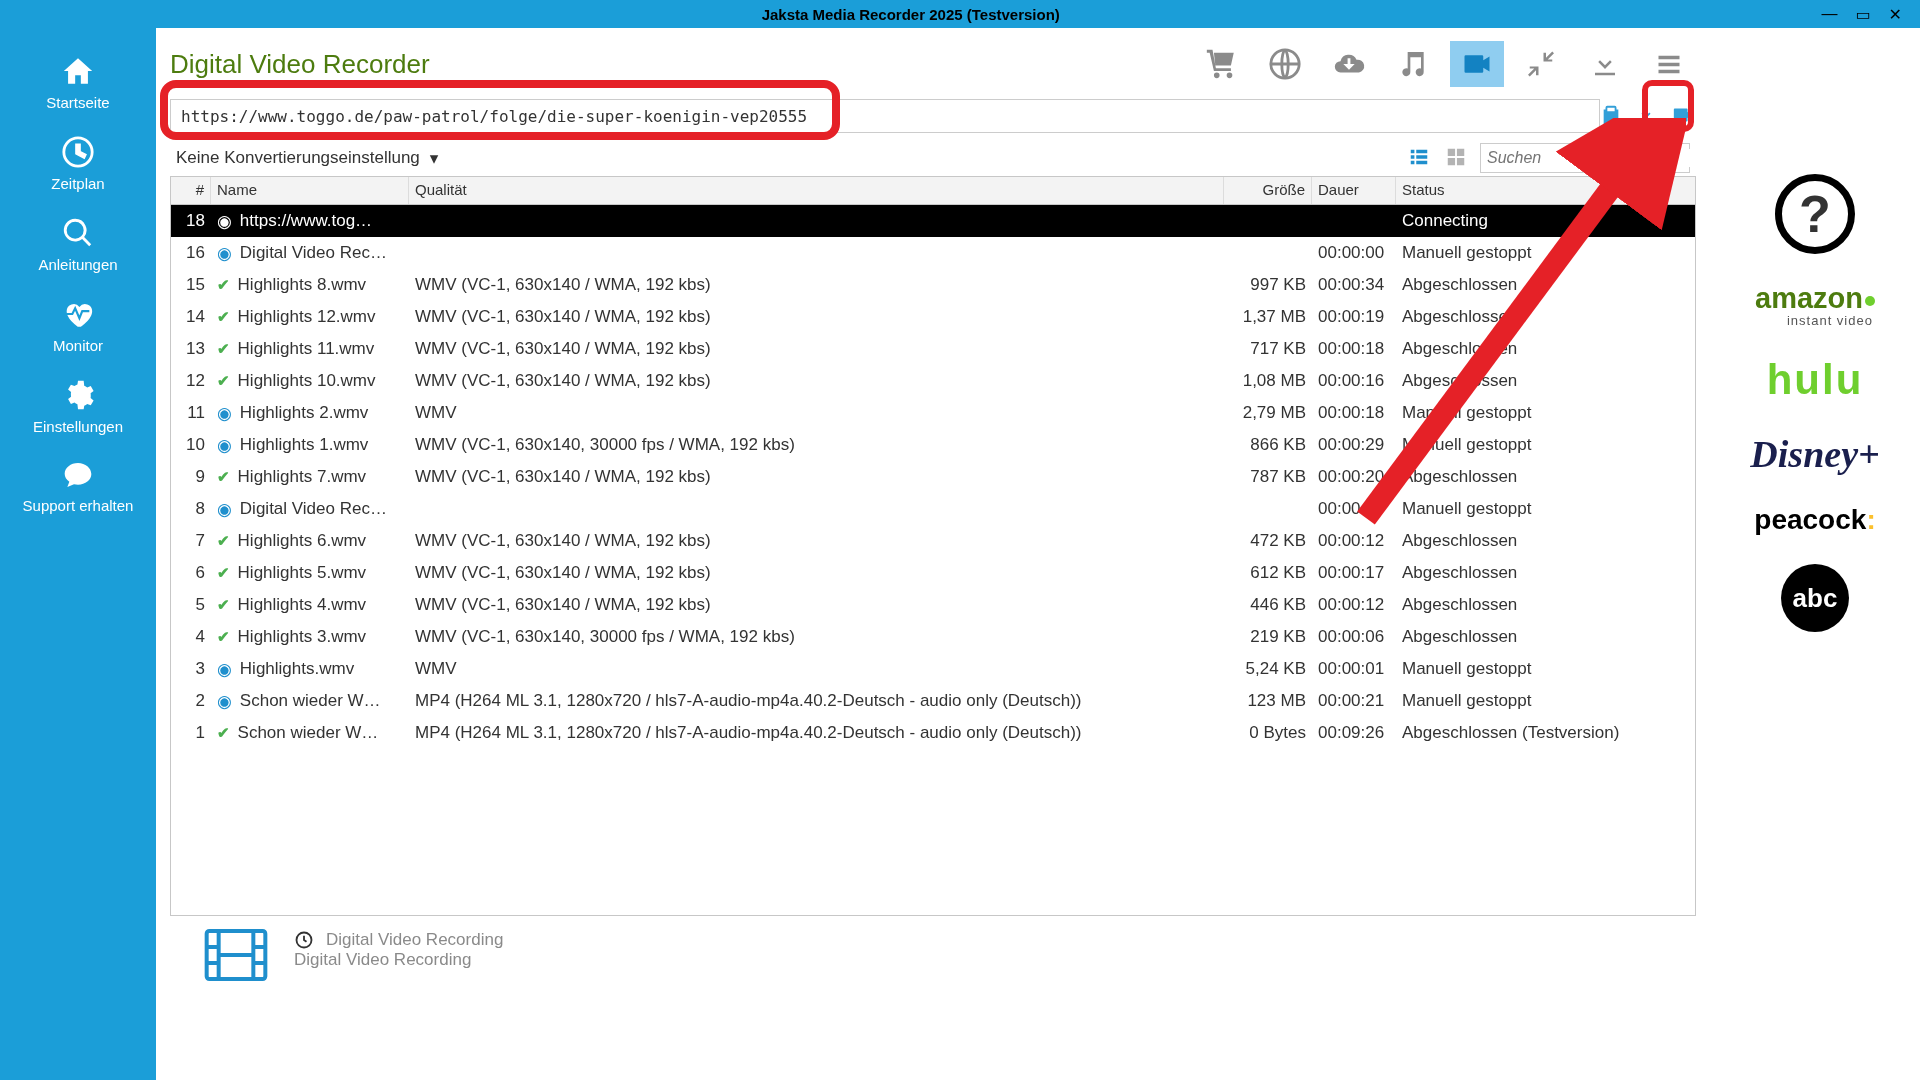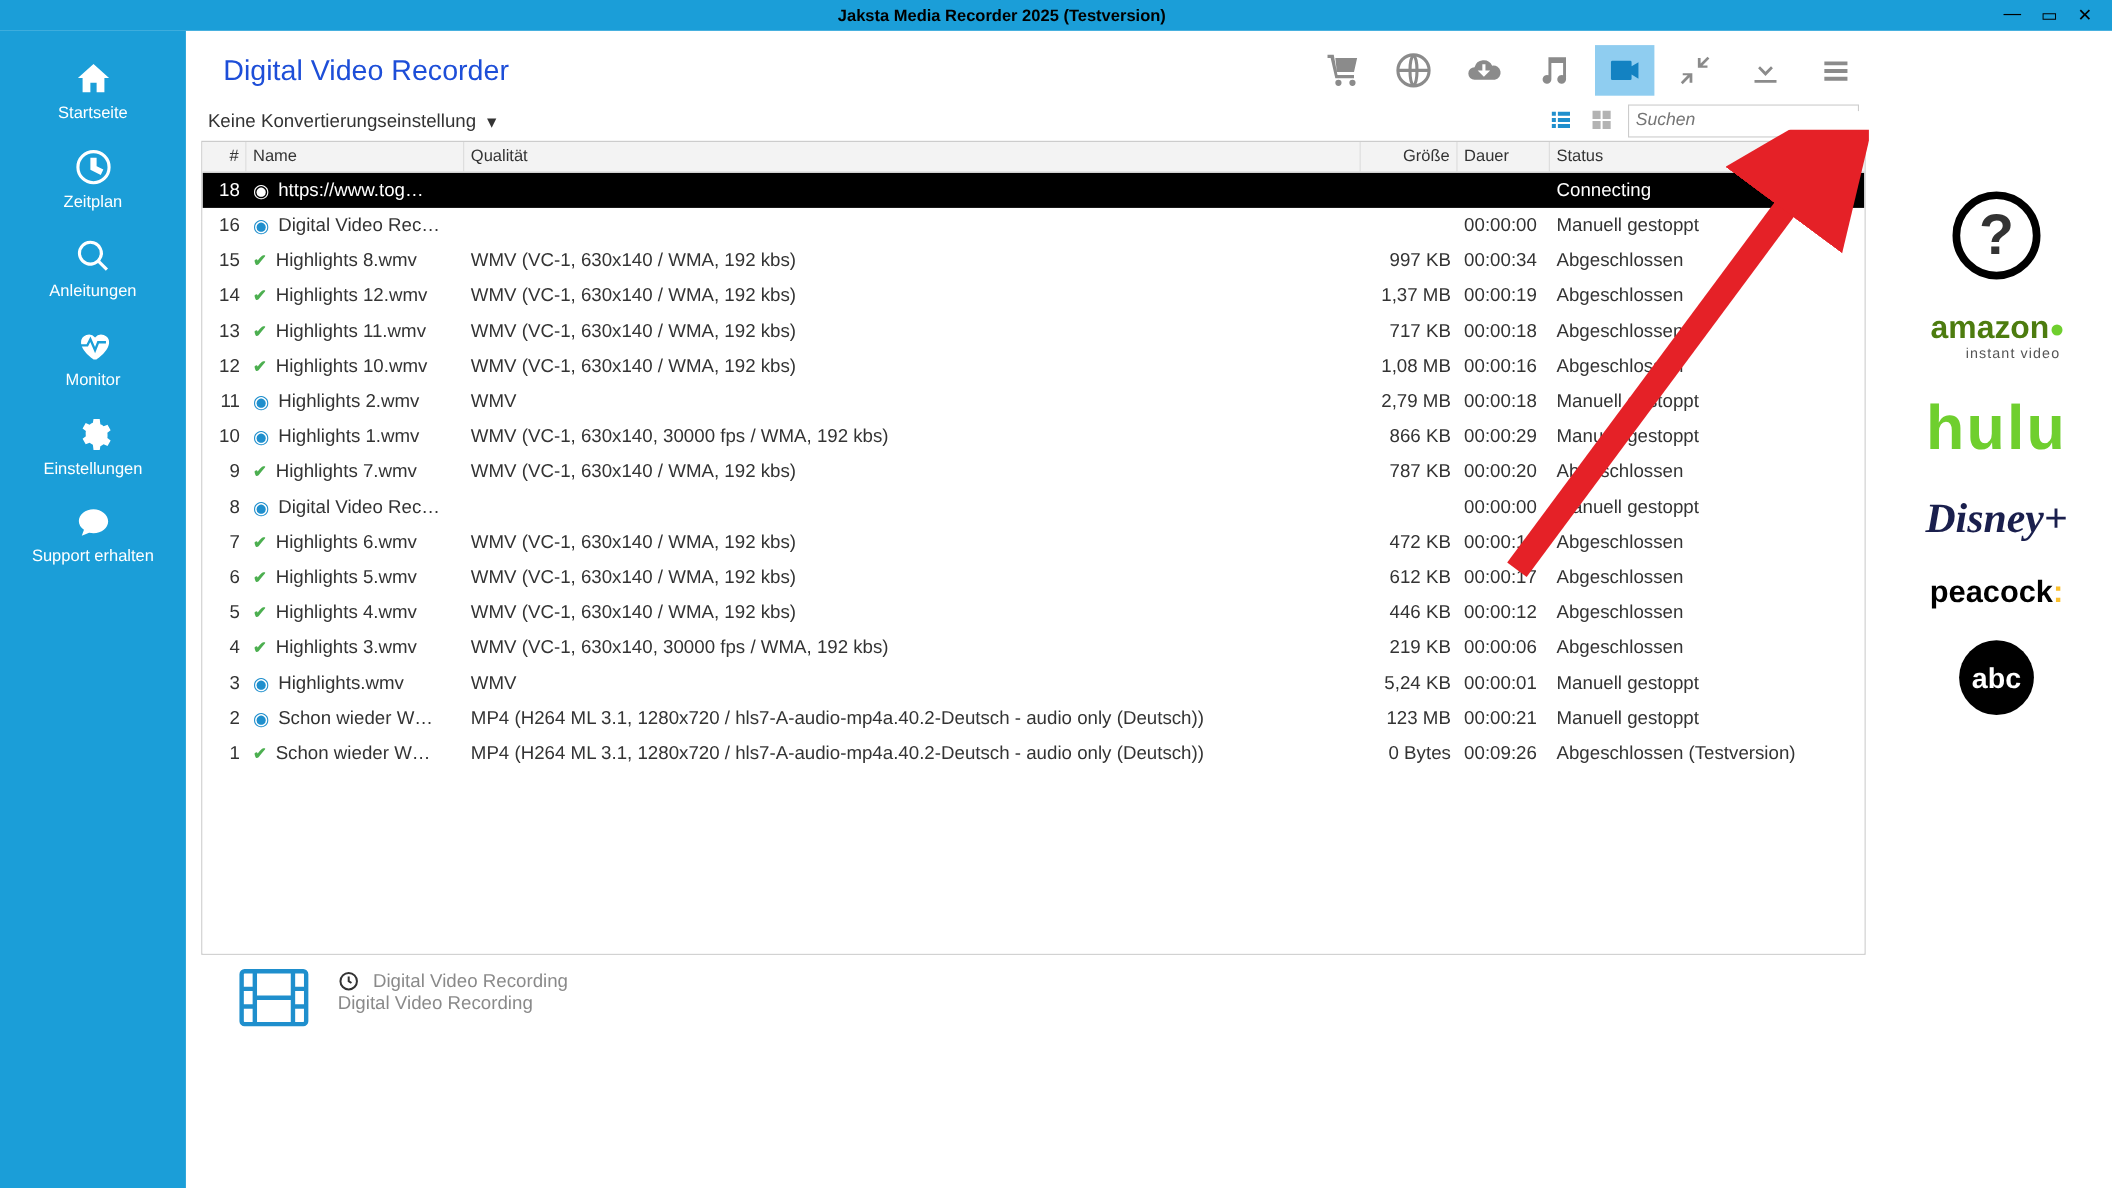--- a/index.html
+++ b/index.html
@@ -65,22 +65,22 @@
     flex-direction: column;
     padding: 8px 14px 8px 14px;
   }
   .header-row {
     display: flex;
     align-items: center;
     height: 56px;
   }
   .page-title {
     font-size: 26px;
-    color: #1d4ed8;
-    margin-left: 20px;
+    color: #4d7c0f;
+    margin-left: 0;
   }
   .toolbar-icons {
     margin-left: auto;
     display: flex;
     gap: 10px;
     align-items: center;
   }
   .tb-btn {
     width: 54px;
     height: 46px;
@@ -253,21 +253,21 @@
     font-size: 52px; font-weight: bold;
   }
   .logo-netflix {
     background: #e50914; color: #fff; font-weight: bold; letter-spacing: 2px;
     padding: 14px 10px; font-size: 25px; width: 183px; text-align: center;
     font-family: Arial, sans-serif;
   }
   .logo-amazon { text-align: center; font-family: Arial, sans-serif; }
   .logo-amazon .a1 { font-size: 29px; font-weight: bold; color: #4d7c0f; }
   .logo-amazon .tag { font-size: 13px; color: #555; letter-spacing: 1px; display: block; text-align: right; margin-top: -2px; padding-right: 2px; }
-  .logo-hulu { color: #6fcf2e; font-size: 57px; font-weight: bold; letter-spacing: 2px; }
+  .logo-hulu { color: #6fcf2e; font-size: 42px; font-weight: bold; letter-spacing: 2px; }
   .logo-disney { color: #1a1f4d; font-size: 38px; font-family: cursive; font-style: italic; font-weight: bold; }
   .logo-peacock { font-size: 28px; font-weight: bold; color: #000; font-family: Arial, sans-serif; }
   .logo-abc {
     width: 68px; height: 68px; background: #000; color: #fff; border-radius: 50%;
     display: flex; align-items: center; justify-content: center; font-size: 26px; font-weight: bold;
   }
   
   .arrow {
     position: absolute;
     left: 1200px;
@@ -371,20 +371,42 @@
               </svg>
           </div>
           <div class="tb-btn">
             <svg width="30" height="28" viewBox="0 0 24 24">
                 <path d="M3 5h18v3H3zM3 11h18v3H3zM3 17h18v3H3z"></path>
               </svg>
           </div>
         </div>
       </div>
 
+      <div class="url-row">
+        <div class="url-highlight"></div>
+        <div class="rec-box"></div>
+        <input class="url-input" type="text" value="https://www.toggo.de/paw-patrol/folge/die-super-koenigin-vep20555" style="">
+        <div class="url-right-icons">
+          <span>
+            <svg width="22" height="24" viewBox="0 0 24 24">
+                <path d="M16 2H8a2 2 0 00-2 2v2H4v16h16V6h-2V4a2 2 0 00-2-2zM8 4h8v4H8V4z"></path>
+              </svg>
+          </span>
+          <span>
+            <svg width="20" height="22" viewBox="0 0 24 24">
+                <path d="M12 3v10l4-4 1.4 1.4L12 16 6.6 10.4 8 9l4 4V3zM4 19h16v2H4z"></path>
+              </svg>
+          </span>
+          <span>
+            <svg width="26" height="22" viewBox="0 0 24 24">
+                <path d="M3 5h13a1 1 0 011 1v3l5-3v12l-5-3v3a1 1 0 01-1 1H3a1 1 0 01-1-1V6a1 1 0 011-1z"></path>
+              </svg>
+          </span>
+        </div>
+      </div>
 
       <div class="filter-row">
         <div class="conv-select">
           <span>Keine Konvertierungseinstellung</span>
           <span>▾</span>
         </div>
         <div class="filter-right">
           <span class="view-btn">
             <svg width="26" height="22" viewBox="0 0 24 24" fill="currentColor">
                 <path d="M3 4h4v4H3zM9 4h12v4H9zM3 10h4v4H3zM9 10h12v4H9zM3 16h4v4H3zM9 16h12v4H9z"></path>

